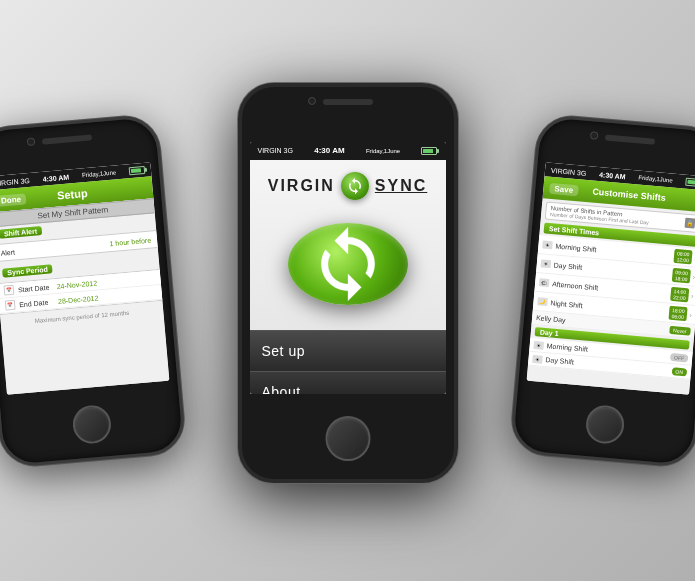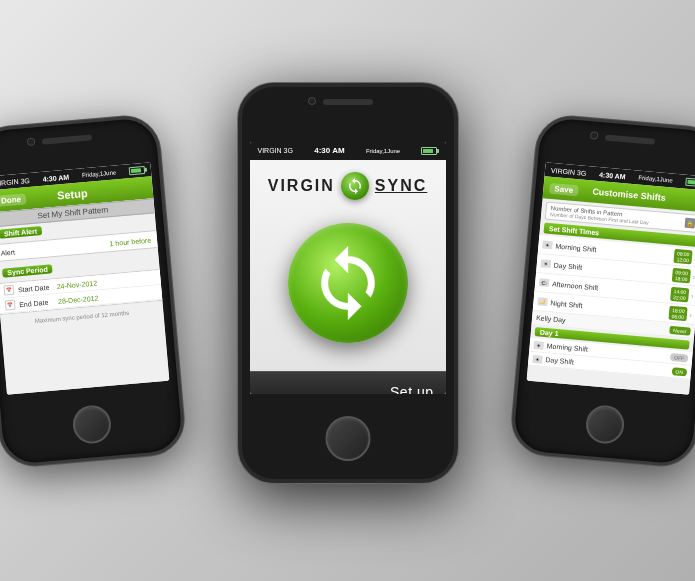--- a/index.html
+++ b/index.html
@@ -208,21 +208,21 @@
 
     .center-buttons {
       width: 100%;
       margin-top: auto;
     }
 
     .center-btn {
       display: block;
       width: 100%;
       padding: 12px;
-      text-align: right;
+      text-align: left;
       font-size: 14px;
       font-weight: 500;
       color: #fff;
       background: linear-gradient(180deg, #4a4a4a 0%, #2a2a2a 100%);
       border: none;
       border-top: 1px solid #555;
       cursor: pointer;
       letter-spacing: 0.5px;
     }
 
@@ -582,20 +582,21 @@
         </div>
 
         <div class="large-logo" style="width:120px;height:120px;background:radial-gradient(circle at 40% 35%,#b0f060,#5ab010 50%,#2d6a00 100%);border-radius:50%;display:flex;align-items:center;justify-content:center;box-shadow:0 6px 20px rgba(0,0,0,0.5),inset 0 2px 6px rgba(255,255,255,0.3);">
           <svg width="80" height="80" viewBox="0 0 24 24">
             <path d="M12 4V1L8 5l4 4V6c3.31 0 6 2.69 6 6 0 1.01-.25 1.97-.7 2.8l1.46 1.46C19.54 15.03 20 13.57 20 12c0-4.42-3.58-8-8-8zm0 14c-3.31 0-6-2.69-6-6 0-1.01.25-1.97.7-2.8L5.24 7.74C4.46 8.97 4 10.43 4 12c0 4.42 3.58 8 8 8v3l4-4-4-4v3z" fill="white" stroke="rgba(255,255,255,0.3)" stroke-width="0.3"></path>
           </svg>
         </div>
 
         <div class="center-buttons">
           <button class="center-btn">Set up</button>
+          <button class="center-btn">About</button>
         </div>
       </div>
     </div>
     <div class="phone-home"></div>
   </div>
 
   <div class="phone phone-right">
     <div class="phone-speaker"></div>
     <div class="phone-camera"></div>
     <div class="phone-screen">

